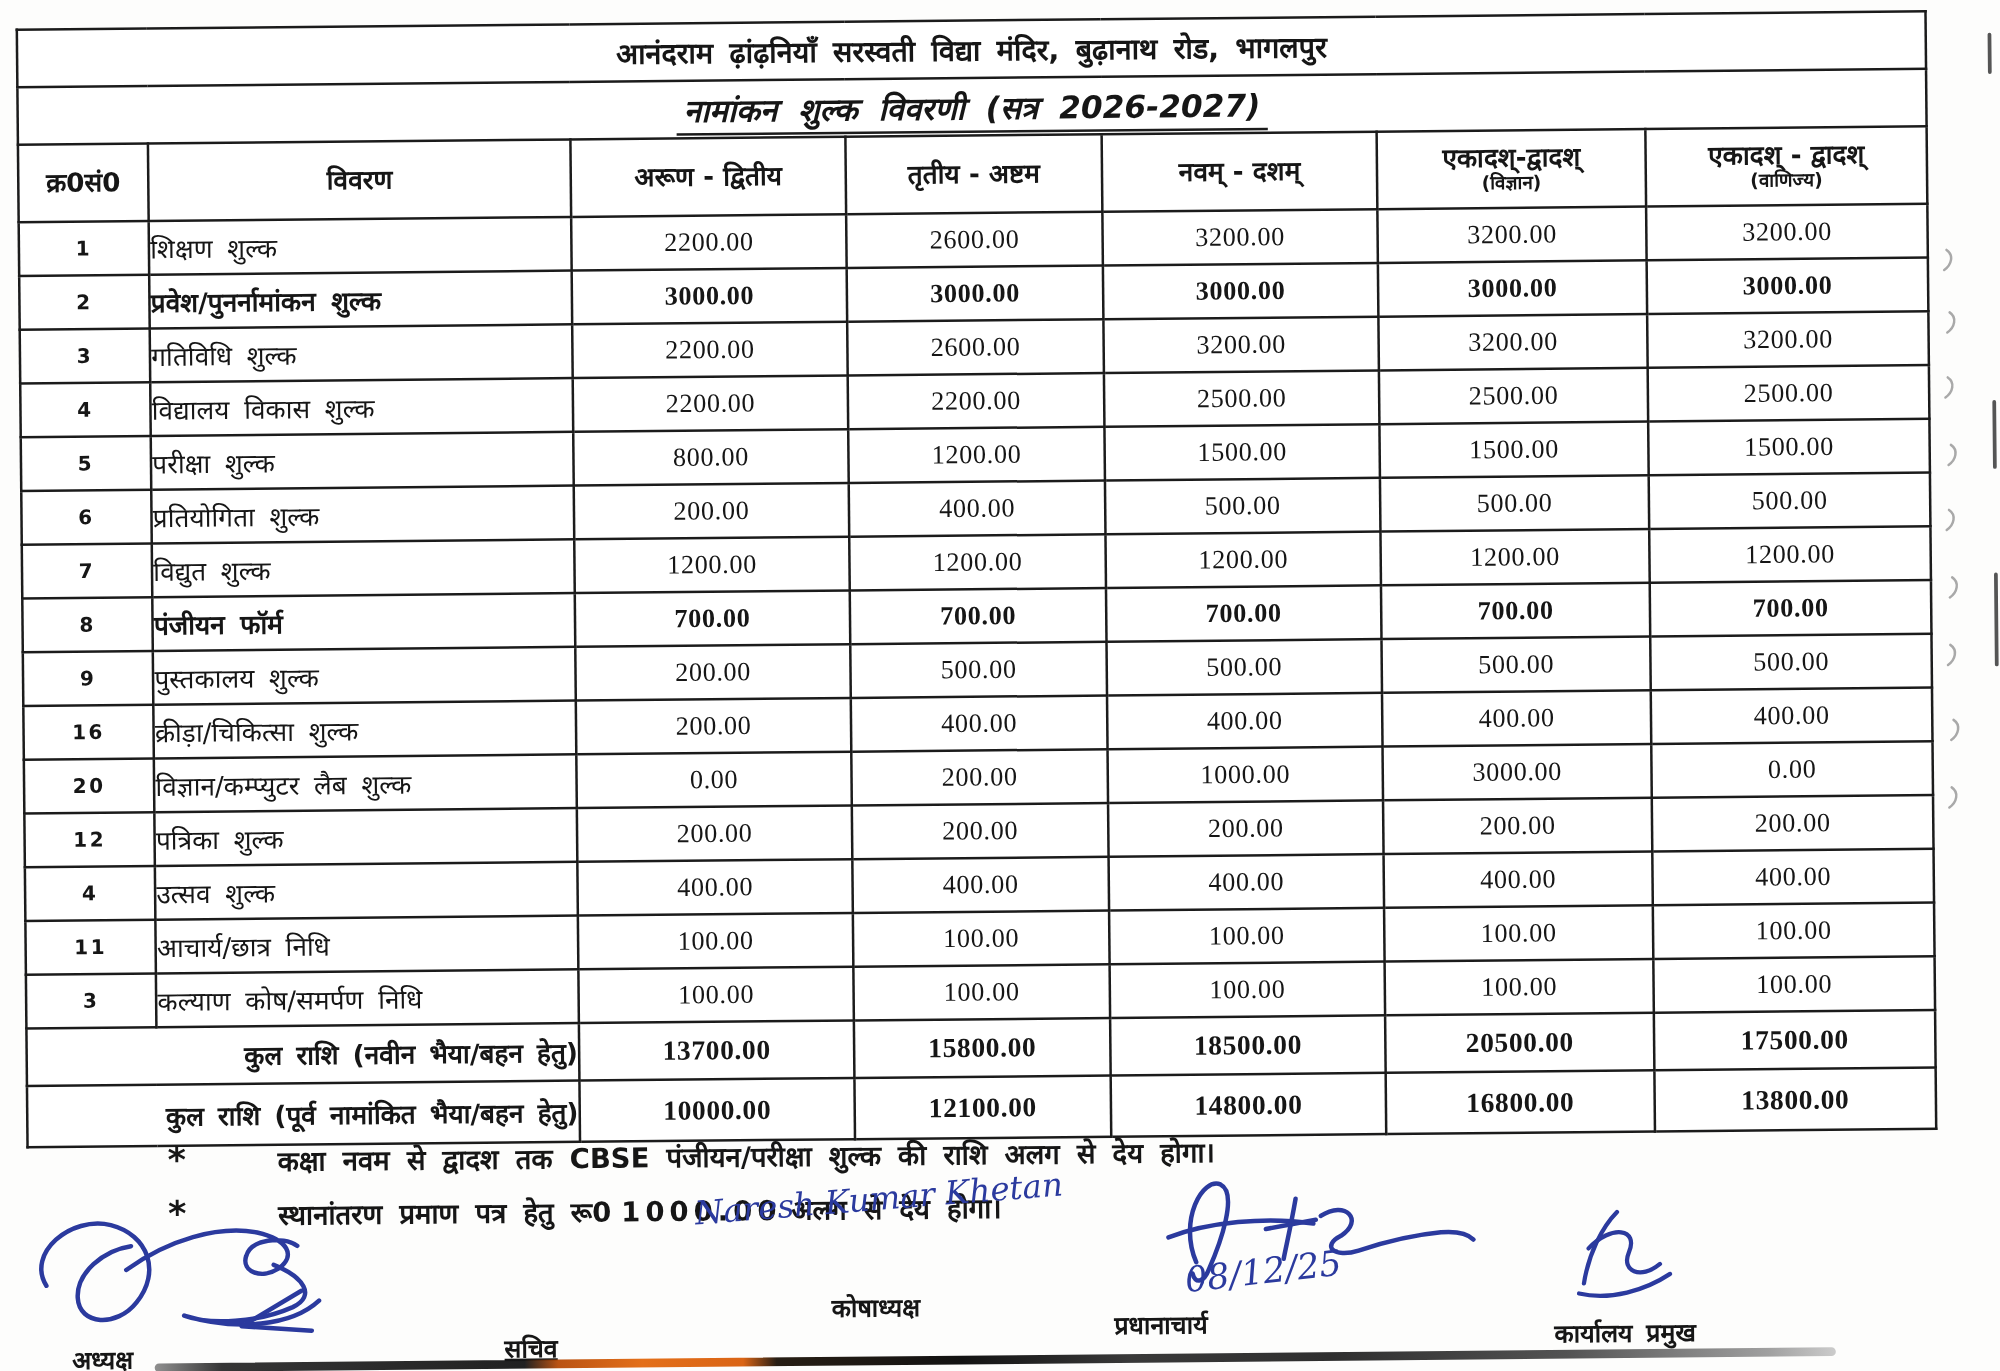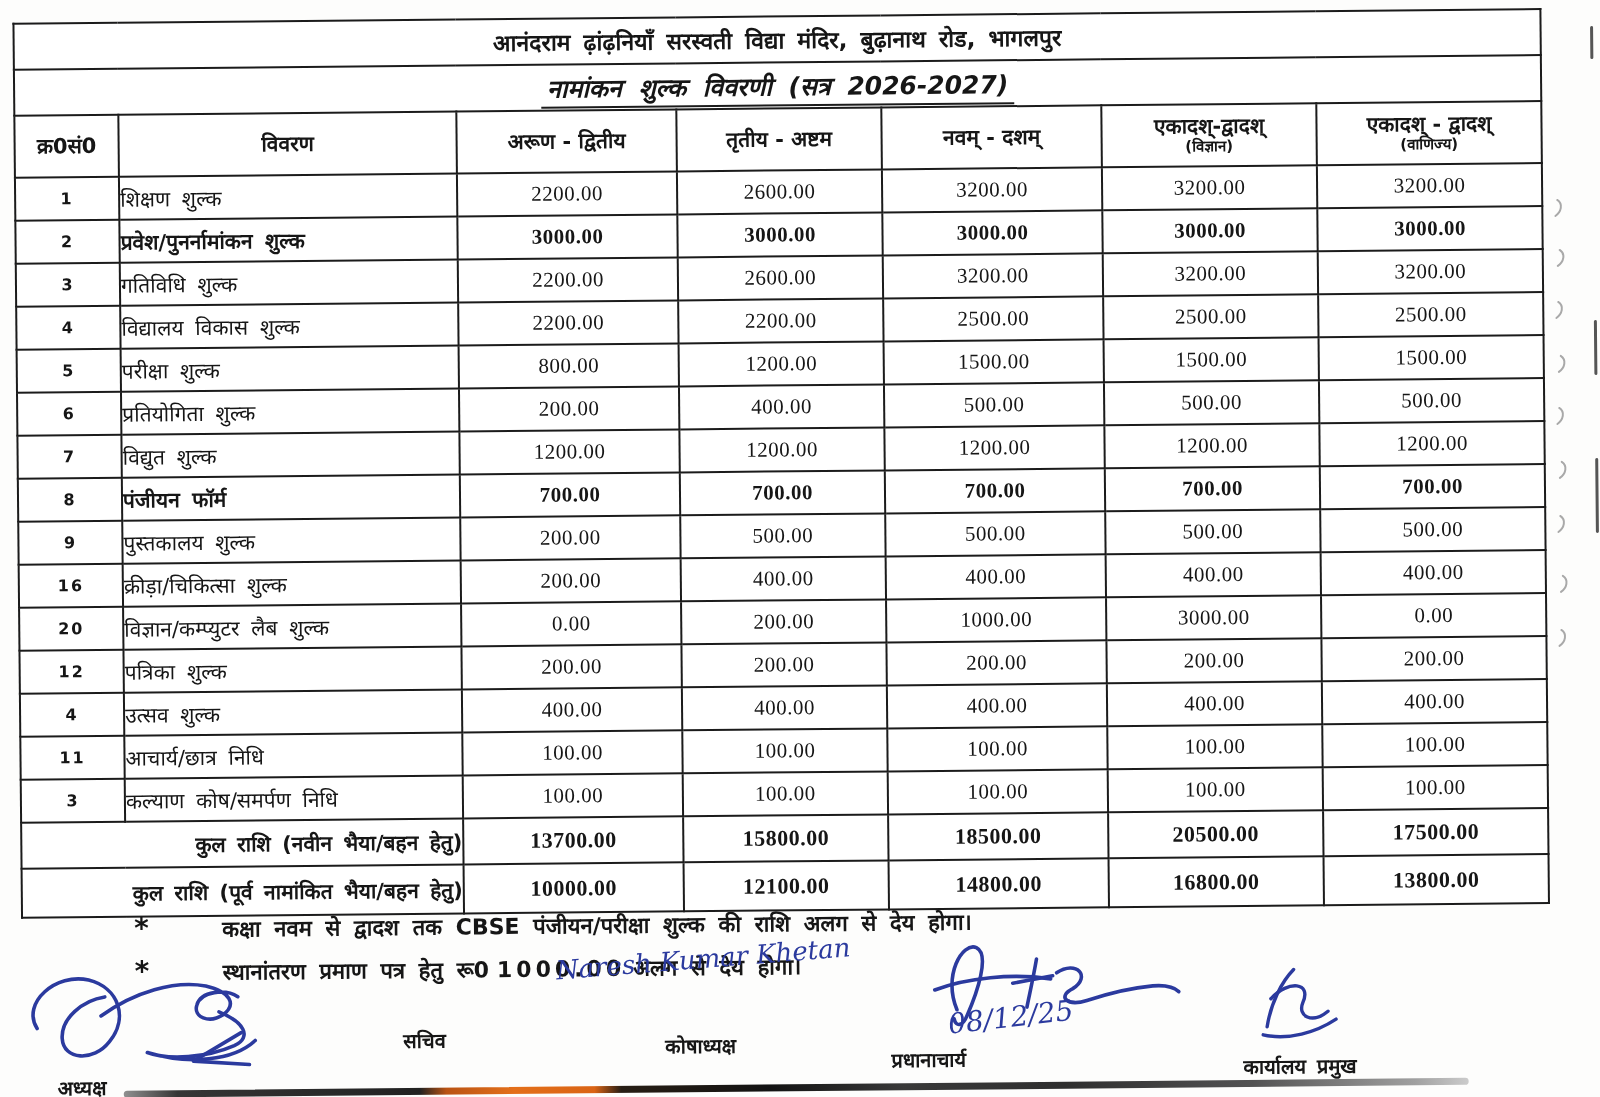--- a/index.html
+++ b/index.html
@@ -273,21 +273,21 @@
         <span class="fn-text">कक्षा नवम से द्वादश तक CBSE पंजीयन/परीक्षा शुल्क की राशि अलग से देय होगा।</span>
       </div>
       <div class="fn-line">
         <span class="fn-marker">*</span>
         <span class="fn-text"><span>स्थानांतरण प्रमाण पत्र हेतु रू0</span><span class="fn-amount">1000.00</span><span>अलग से देय होगा।</span></span>
       </div>
     </div>
 
   <div id="signLabels">
       <span class="sig-label" style="left: 52px; top: 1040px; margin-top: 28px;">अध्यक्ष</span>
-      <span class="sig-label" style="left: 398px; top: 1024px;">सचिव</span>
+      <span class="sig-label" style="left: 398px; top: 1062px; text-decoration: underline;">सचिव</span>
       <span class="sig-label" style="left: 660px; top: 1032px;">कोषाध्यक्ष</span>
       <span class="sig-label" style="left: 886px; top: 1048px;">प्रधानाचार्य</span>
       <span class="sig-label" style="left: 1238px; top: 1058px;">कार्यालय प्रमुख</span>
     </div>
 
   <svg class="ink-layer" viewBox="0 0 1600 1097" style="color: rgb(43, 58, 158);">
 
     <g stroke="currentColor" stroke-width="3.6">
       <path d="M32,1022 C16,996 52,966 84,974 C114,982 124,1012 104,1036 C88,1056 58,1054 57,1032 C56,1012 78,994 100,991"></path>
       <path d="M96,1010 C130,986 170,975 201,981 C226,987 232,1000 218,1010 C204,1019 188,1012 192,1000 C196,986 221,984 233,992"></path>

